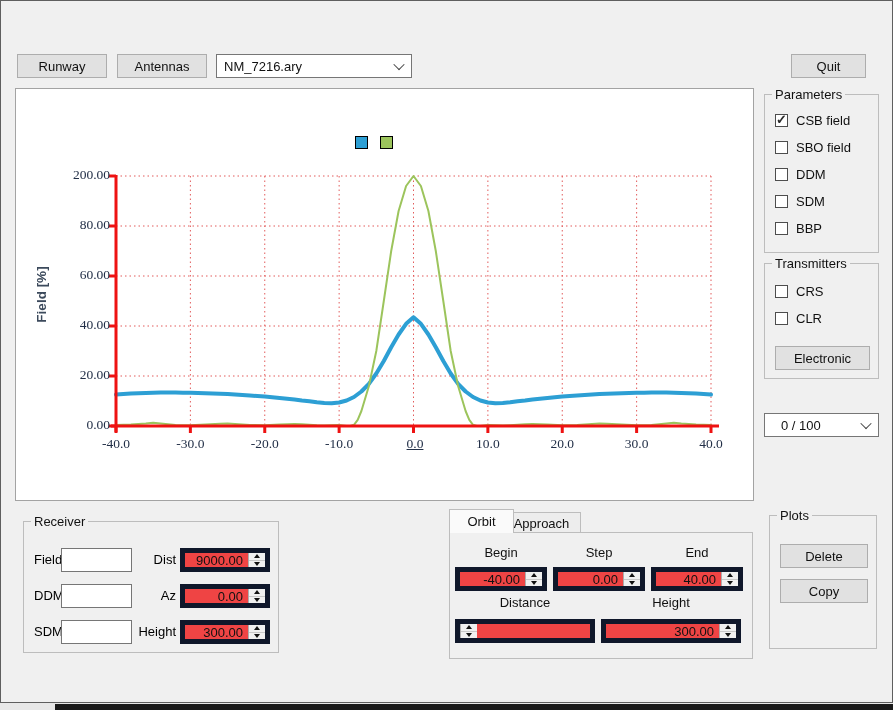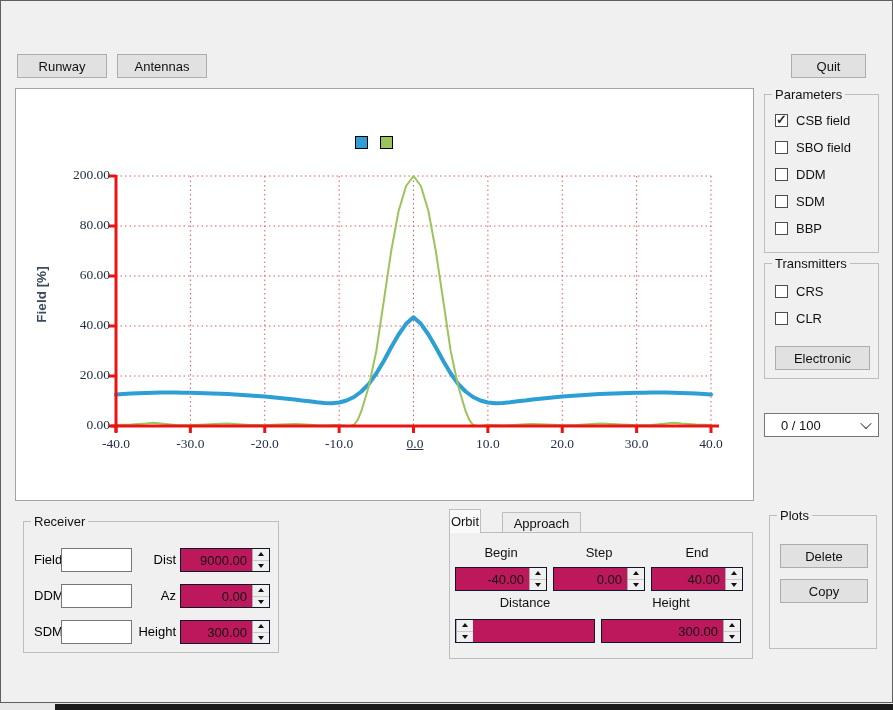--- a/index.html
+++ b/index.html
@@ -26,21 +26,21 @@
   .combo-chev{width:24px;height:100%;display:flex;align-items:center;justify-content:center;}
   .combo-chev::after{content:"";width:7px;height:7px;border-right:1.4px solid #444;
     border-bottom:1.4px solid #444;transform:rotate(45deg) translate(-1px,-1px);}
   .groupbox{position:absolute;border:1px solid #bdbdbd;box-sizing:border-box;}
   .gb-title{position:absolute;top:-8px;left:7px;background:#f0f0f0;padding:0 3px;font-size:13px;}
   .check-row{position:absolute;left:10px;height:15px;display:flex;align-items:center;}
   .checkbox{width:13px;height:13px;background:#fff;border:1px solid #4d4d4d;box-sizing:border-box;
     position:relative;margin-right:8px;flex:none;}
   .checkbox.checked::after{content:"✓";position:absolute;left:0px;top:-3px;font-size:13px;
     font-weight:bold;color:#2b2b2b;}
-  .spinbox{position:absolute;height:24px;background:#be185d;border:1px solid #0f172a;display:flex;
+  .spinbox{position:absolute;height:24px;background:#ef4444;border:5px solid #0f172a;display:flex;
     box-sizing:border-box;align-items:stretch;}
   .spin-value{flex:1;text-align:right;padding-right:5px;display:flex;align-items:center;justify-content:flex-end;}
   .spin-btns{width:16px;border-left:1px solid #adadad;display:flex;flex-direction:column;background:#f0f0f0;}
   .spin-up,.spin-down{flex:1;display:flex;align-items:center;justify-content:center;}
   .spin-up{border-bottom:1px solid #c8c8c8;}
   .spin-up::after{content:"";width:0;height:0;border-left:3.5px solid transparent;
     border-right:3.5px solid transparent;border-bottom:4.5px solid #111;}
   .spin-down::after{content:"";width:0;height:0;border-left:3.5px solid transparent;
     border-right:3.5px solid transparent;border-top:4.5px solid #111;}
   .textinput{position:absolute;height:24px;width:71px;background:#fff;border:1px solid #767676;
@@ -56,37 +56,41 @@
   .ytick{width:62px;text-align:right;}
   .xtick{width:60px;text-align:center;}
   .axis-title{position:absolute;font-weight:bold;color:#3c4a5c;font-size:13.5px;}
   .legend{position:absolute;left:339px;top:47px;display:flex;gap:12px;}
   .legend-swatch{width:11px;height:11px;border:1px solid #000;box-sizing:content-box;}
   
   .tabpanel{position:absolute;left:448px;top:531px;width:304px;height:127px;
     border:1px solid #bdbdbd;background:#f0f0f0;box-sizing:border-box;}
   .tab{position:absolute;border:1px solid #bdbdbd;display:flex;align-items:center;
     justify-content:center;box-sizing:border-box;}
-  .tab.active{left:448px;top:508px;width:32px;height:24px;background:#fafafa;border-bottom:none;z-index:3;}
+  .tab.active{left:448px;top:508px;width:65px;height:24px;background:#fafafa;border-bottom:none;z-index:3;}
   .tab.inactive{left:501px;top:511px;width:79px;height:21px;background:#ededed;border-bottom:none;}
   .field-label{position:absolute;text-align:center;font-size:13px;}
   
   .start-btn{left:14px;top:670px;width:864px;height:25px;}
   .start-label{transform:scaleX(0.8);letter-spacing:0.5px;}
   .desktop-strip{position:absolute;left:0;top:703px;width:893px;height:7px;background:#e8e8e8;}
   .desktop-dark{position:absolute;left:55px;top:704px;width:838px;height:6px;background:#1b1b1b;}
 </style>
 </head>
 <body>
 
 <div class="window">
 
 
   <div class="btn" style="left:16px;top:53px;width:90px;height:24px;">Runway</div>
   <div class="btn" style="left:116px;top:53px;width:90px;height:24px;">Antennas</div>
+  <div class="combo" style="left:215px;top:53px;width:196px;">
+    <span class="combo-text">NM_7216.ary</span>
+    <span class="combo-chev"></span>
+  </div>
   <div class="btn" style="left:790px;top:53px;width:75px;height:24px;">Quit</div>
 
   <div class="chart-panel">
     <svg id="chart-svg" width="737" height="411">
         <line class="grid" x1="100" y1="87" x2="100" y2="337"></line>
         <line class="grid" x1="174.375" y1="87" x2="174.375" y2="337"></line>
         <line class="grid" x1="248.75" y1="87" x2="248.75" y2="337"></line>
         <line class="grid" x1="323.125" y1="87" x2="323.125" y2="337"></line>
         <line class="grid" x1="397.5" y1="87" x2="397.5" y2="337"></line>
         <line class="grid" x1="471.875" y1="87" x2="471.875" y2="337"></line>

